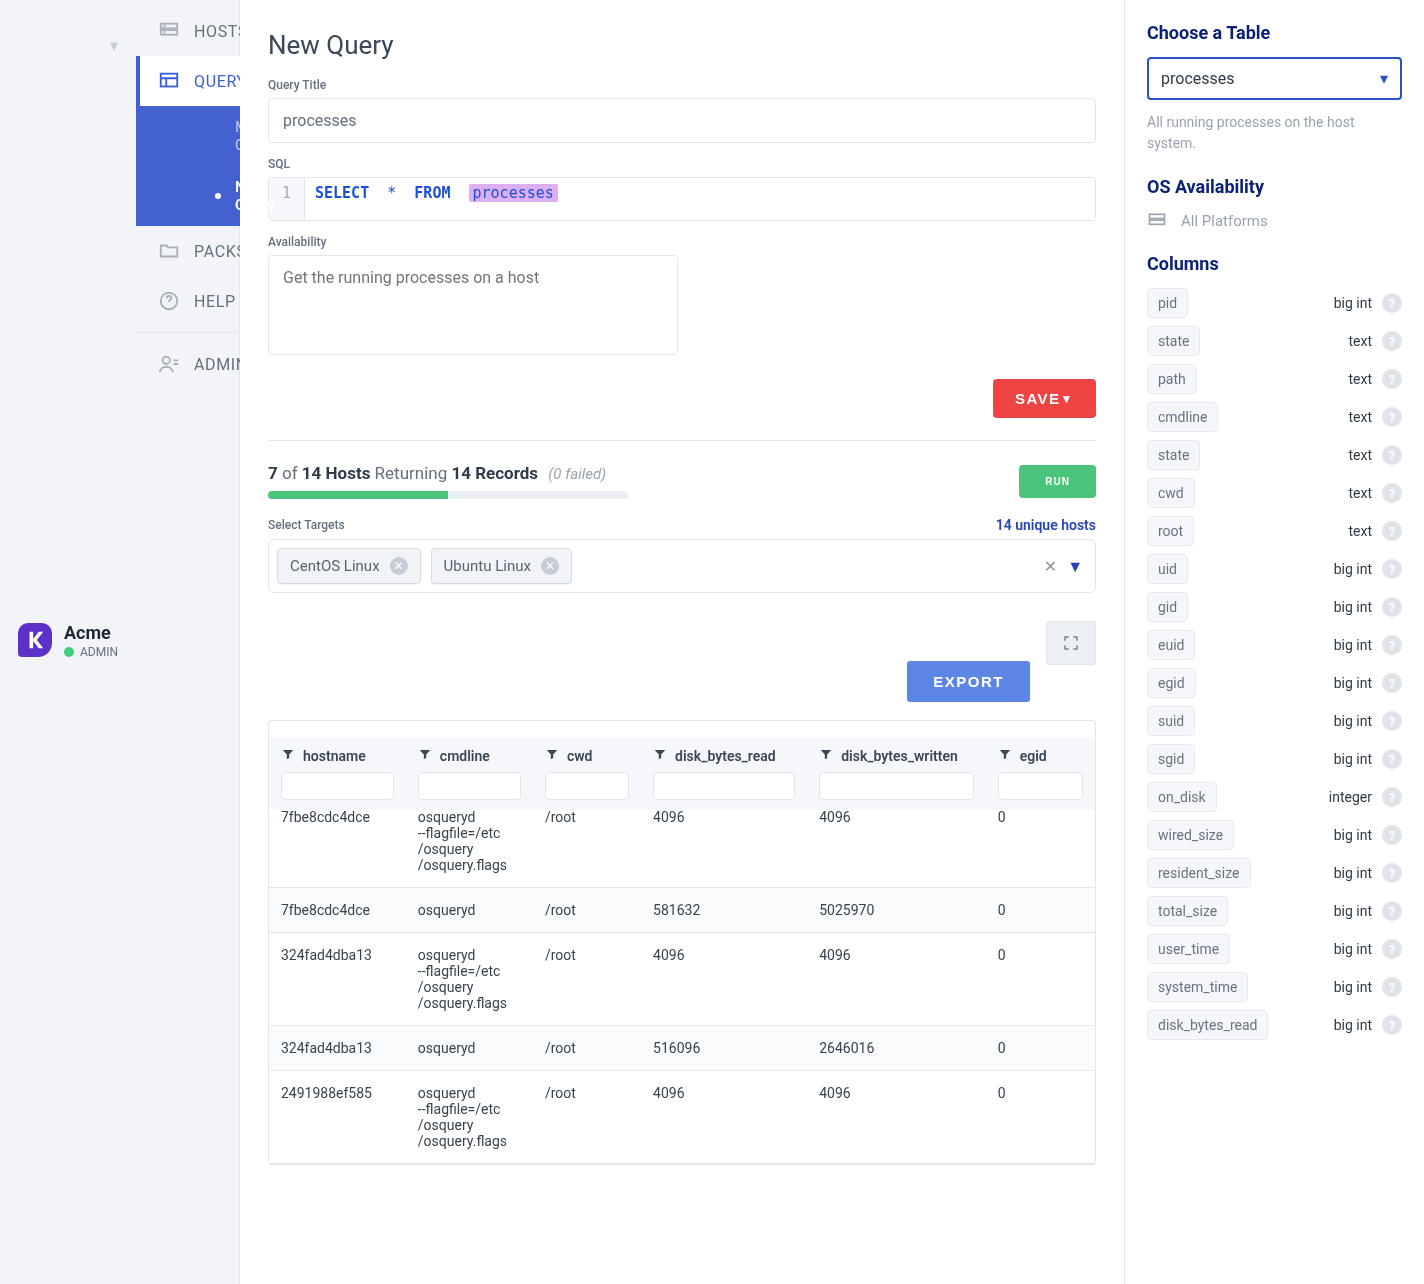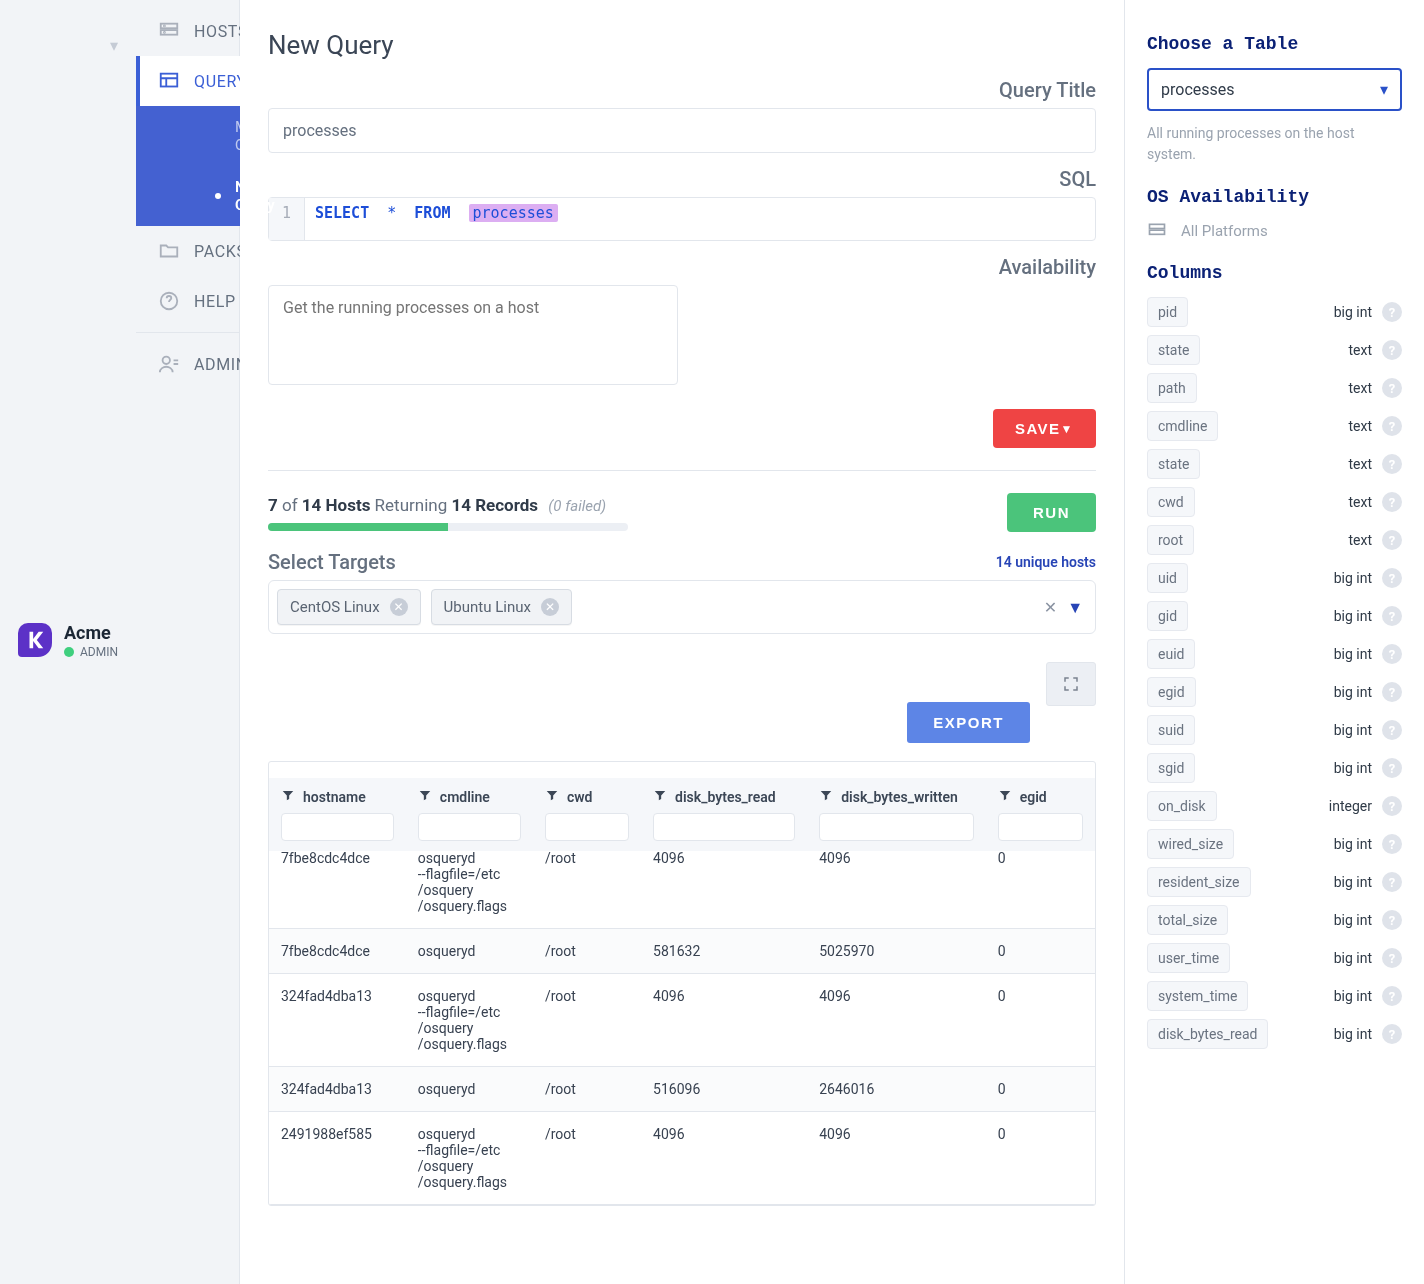--- a/index.html
+++ b/index.html
@@ -42,42 +42,42 @@
   .nav-item.selected .ic{color:var(--blue);}
   .nav-sub{background:var(--nav-blue);padding-left:39px;}
   .nav-sub .sub{padding:12px 22px 12px 60px;font-size:15px;cursor:pointer;}
   .nav-sub .sub.dim{color:rgba(255,255,255,.65);}
   .nav-sub .sub.cur{color:#fff;font-weight:600;position:relative;}
   .nav-sub .sub.cur::before{content:"";position:absolute;left:40px;top:50%;transform:translateY(-50%);width:6px;height:6px;border-radius:50%;background:#fff;}
   .sidebar hr{border:none;border-top:1px solid var(--border);margin:6px 0;}
   .left-accent{border-left:4px solid var(--blue);padding-left:18px;}
   
   h1{font-size:26px;font-weight:400;color:#3b4656;margin:6px 0 18px 0;}
-  .label{font-size:20px;color:var(--muted);margin:14px 0 6px 0;font-weight:600;text-align:right;}
+  .label{font-size:12px;color:var(--muted);margin:14px 0 6px 0;font-weight:600;}
   .label.thin{font-weight:500;}
   input[type=text],textarea{width:100%;border:1px solid var(--border);border-radius:4px;background:#fff;font:inherit;color:var(--muted);padding:12px 14px;resize:none;}
   .title-input{width:410px;}
   textarea{height:100px;width:410px;}
   .sql-box{border:1px solid var(--border);border-radius:4px;background:#fff;font-family:ui-monospace,SFMono-Regular,Menlo,Consolas,monospace;font-size:15px;display:flex;min-height:44px;}
   .sql-box .gutter{width:36px;background:var(--row-alt);border-right:1px solid var(--border);color:#a7adb8;text-align:center;padding-top:6px;}
   .sql-box .code{padding:6px 10px;color:#1d4ed8;}
   .kw{font-weight:700;}
   .tbl{background:#dcaef2;border-radius:2px;padding:0 4px;}
   .row-right{display:flex;justify-content:flex-end;margin:20px 0;}
   .save-btn{background:#ef4444;color:#fff;border:none;border-radius:4px;padding:11px 22px;font-size:15px;letter-spacing:.1em;font-weight:700;display:flex;align-items:center;cursor:pointer;}
   .save-btn .caret{font-size:12px;}
   .divider{height:1px;background:var(--border);margin:22px 0;}
   
   .hosts-row{display:flex;align-items:center;justify-content:space-between;}
   .hosts-status .line{font-size:17px;color:var(--muted);}
   .hosts-status .num{font-weight:700;color:#303b49;}
   .hosts-status .failed{color:var(--light-muted);font-style:italic;font-size:15px;margin-left:6px;}
   .progress{height:8px;width:360px;background:#eceff4;border-radius:4px;margin-top:8px;overflow:hidden;}
   .progress .bar{height:100%;background:var(--run-green);}
-  .run-btn{background:var(--run-green);color:#fff;border:none;border-radius:4px;padding:11px 26px;font-size:15px;letter-spacing:.1em;font-weight:700;cursor:pointer;}
+  .run-btn{background:var(--run-green);color:#fff;border:none;border-radius:4px;padding:11px 26px;font-size:10px;letter-spacing:.1em;font-weight:700;cursor:pointer;}
   
   .targets-head{display:flex;align-items:center;justify-content:space-between;margin-top:18px;}
   .targets-head .link{color:#2845b6;font-size:14px;font-weight:600;}
   .targets-box{border:1px solid var(--border);border-radius:6px;padding:8px;display:flex;align-items:center;gap:10px;margin-top:6px;position:relative;}
   .chip{background:#f1f3f6;border:1px solid #d7dce3;border-radius:4px;padding:8px 12px;display:flex;align-items:center;gap:10px;color:#5a6472;font-size:15px;box-shadow:0 1px 0 rgba(0,0,0,.04);}
   .chip .x{width:18px;height:18px;border-radius:50%;background:#c7cdd7;display:flex;align-items:center;justify-content:center;color:#fff;font-size:12px;cursor:pointer;}
   .targets-box .right{position:absolute;right:12px;display:flex;align-items:center;gap:10px;color:#8a93a2;}
   .targets-box .xclear{cursor:pointer;font-size:16px;}
   .targets-box .dd{color:#2845b6;cursor:pointer;}
   
@@ -90,21 +90,21 @@
   thead th{background:var(--row-alt);text-align:left;font-weight:600;color:#3c4756;border-bottom:1px solid var(--border);vertical-align:top;padding:10px 12px;position:sticky;top:16px;}
   thead th .thwrap{display:flex;align-items:center;gap:8px;}
   thead th input{margin-top:8px;width:100%;height:28px;border:1px solid var(--border);border-radius:3px;background:#fff;padding:0 6px;}
   tbody td{padding:14px 12px;color:#384251;vertical-align:top;word-break:break-word;}
   tbody tr:nth-child(even){background:#fafbfc;}
   tbody tr{border-bottom:1px solid var(--border);}
   .grid::-webkit-scrollbar{height:10px;width:10px;}
   .grid::-webkit-scrollbar-thumb{background:#d5dae2;border-radius:6px;}
   .filter-ic{width:14px;height:14px;flex-shrink:0;}
   
-  .rail h3{color:var(--dark-blue);font-size:18px;margin:12px 0 14px 0;font-weight:700;font-family:Liberation Mono, monospace;}
+  .rail h3{color:var(--dark-blue);font-size:18px;margin:0 0 14px 0;font-weight:700;}
   .select-box{border:2px solid #2a51c8;border-radius:4px;padding:10px 12px;display:flex;justify-content:space-between;align-items:center;font-size:16px;color:#303b49;cursor:pointer;}
   .select-box .dd{color:#2a51c8;}
   .hint{font-size:14px;color:var(--light-muted);margin:12px 0 22px 0;line-height:1.5;}
   .os-row{display:flex;align-items:center;gap:14px;color:var(--light-muted);font-size:15px;margin:10px 0 22px 0;}
   .os-row .ic{width:20px;height:20px;}
   .cols .crow{display:flex;align-items:center;justify-content:space-between;margin:8px 0;font-size:14px;}
   .cols .name{background:var(--row-alt);border:1px solid #e6e9ef;border-radius:4px;padding:6px 10px;color:#6a7380;}
   .cols .type{color:#2f3a47;font-size:14px;display:flex;align-items:center;gap:10px;}
   .help-dot{width:20px;height:20px;border-radius:50%;background:#dfe3ea;color:#fff;display:flex;align-items:center;justify-content:center;font-size:13px;font-weight:700;}
   

